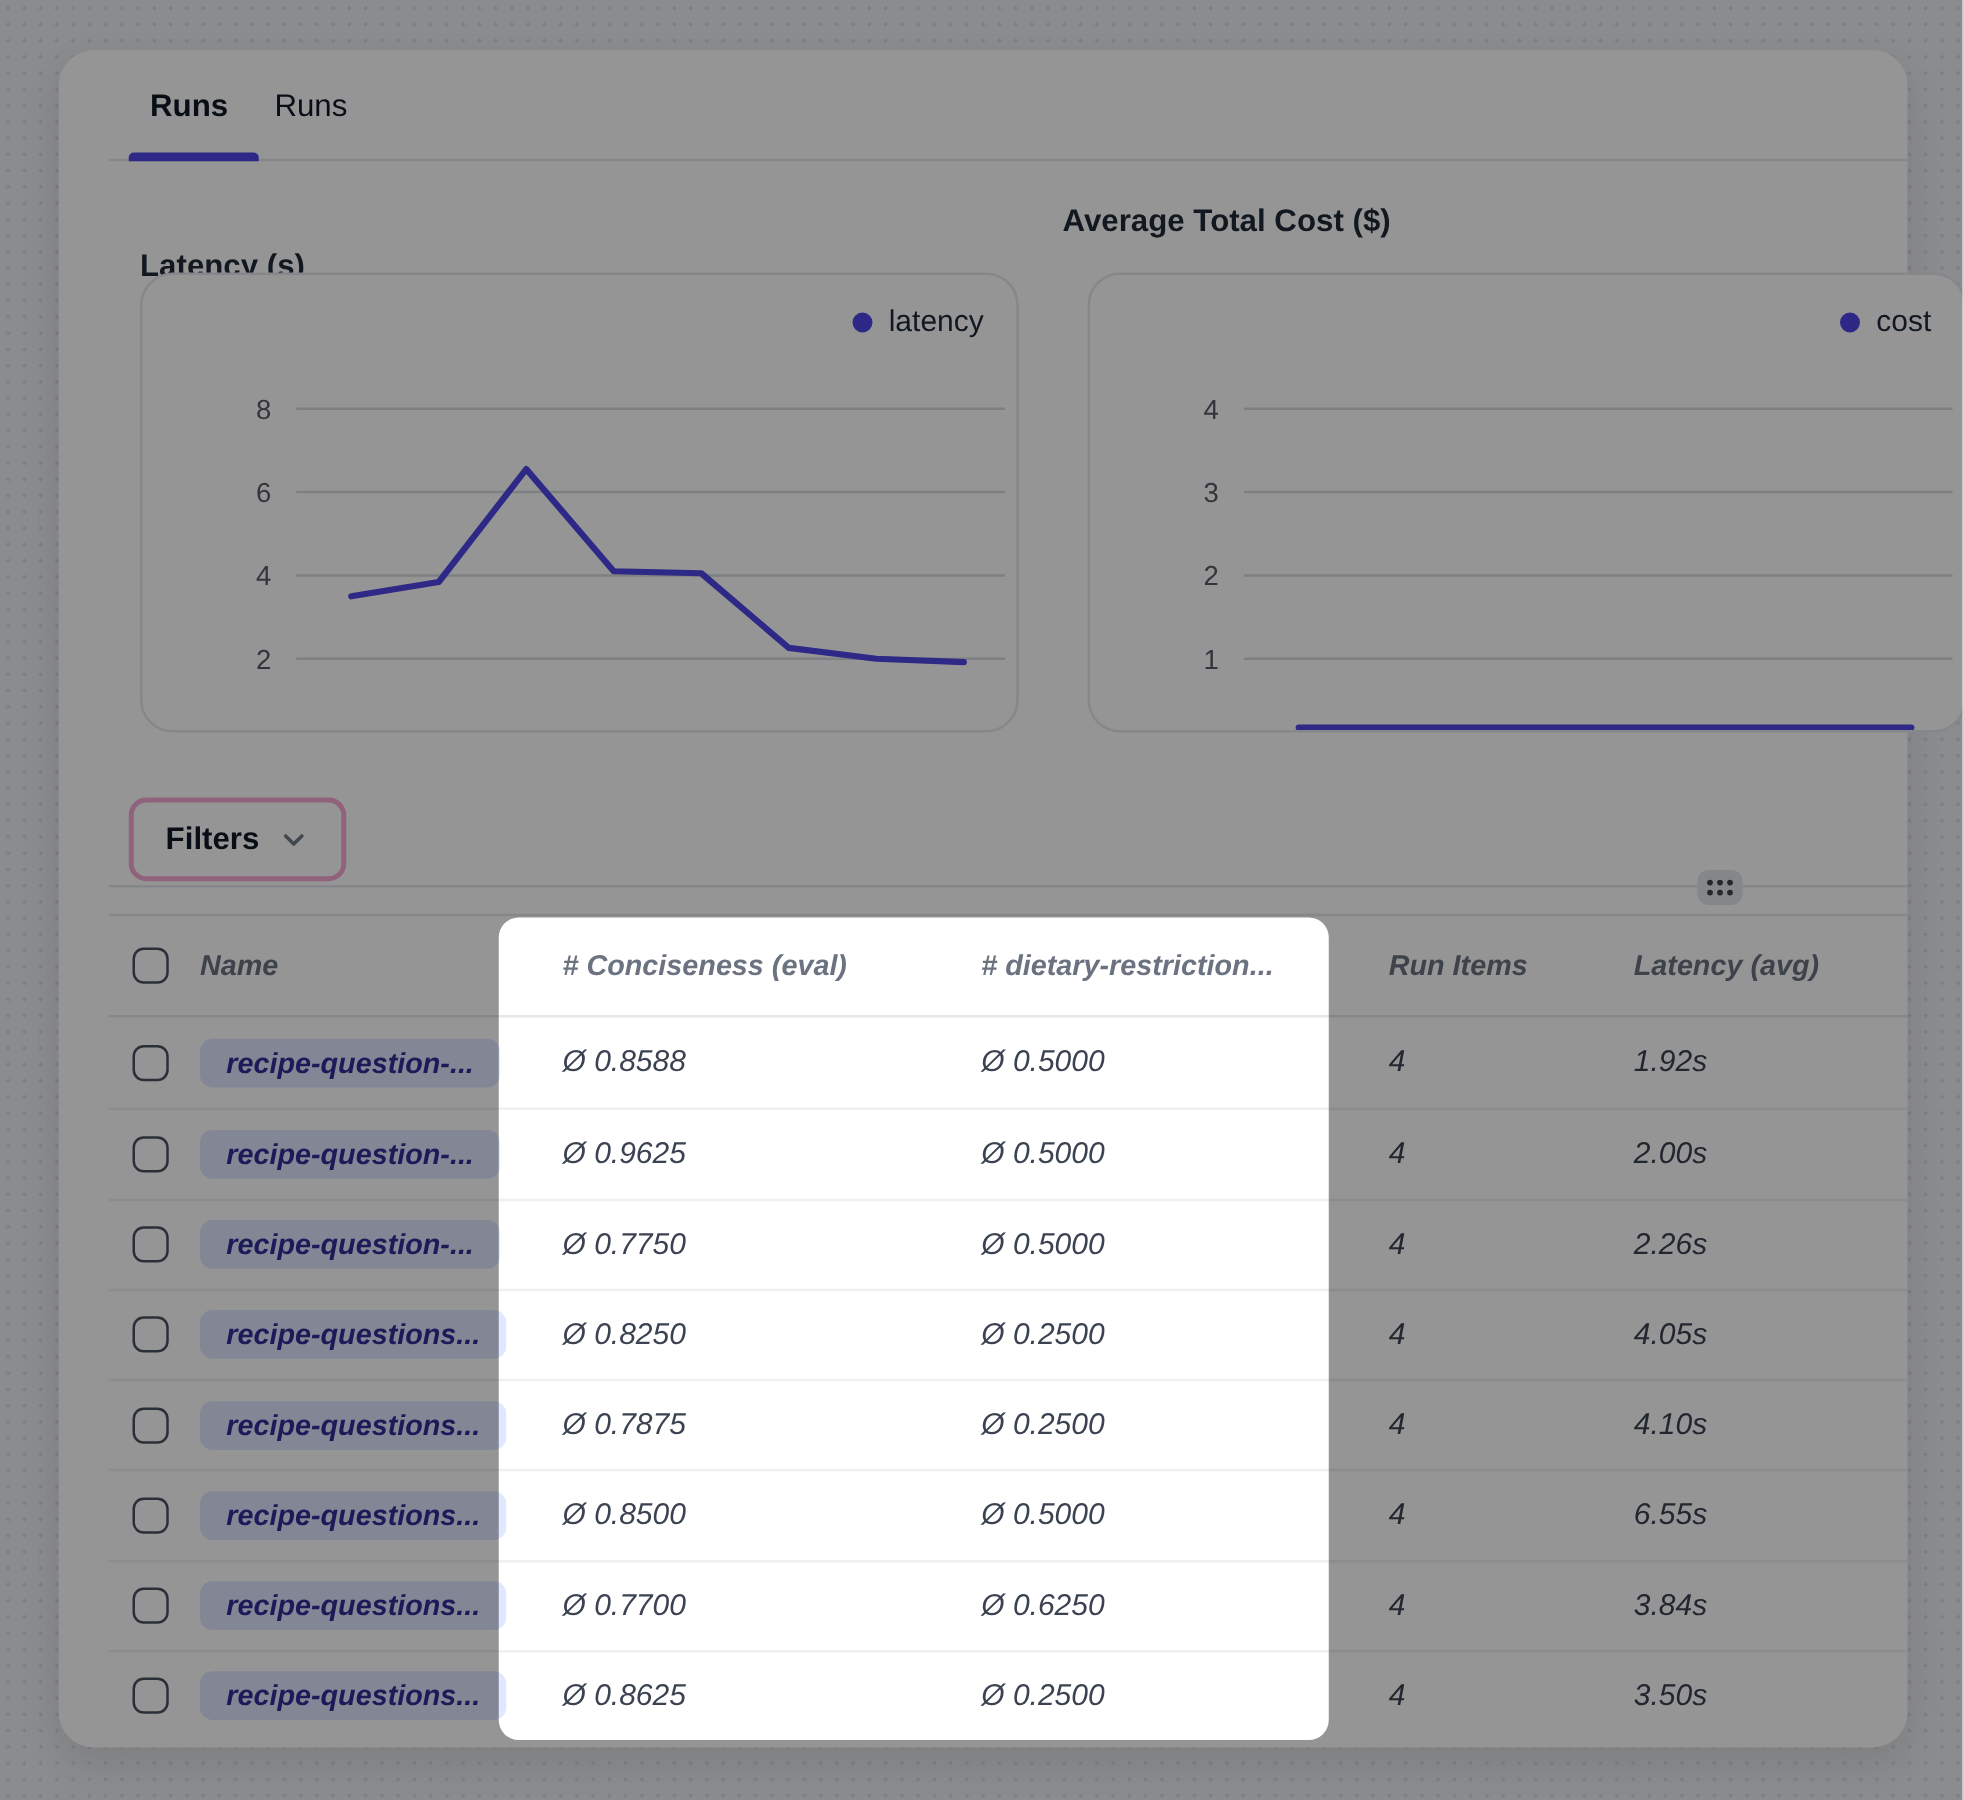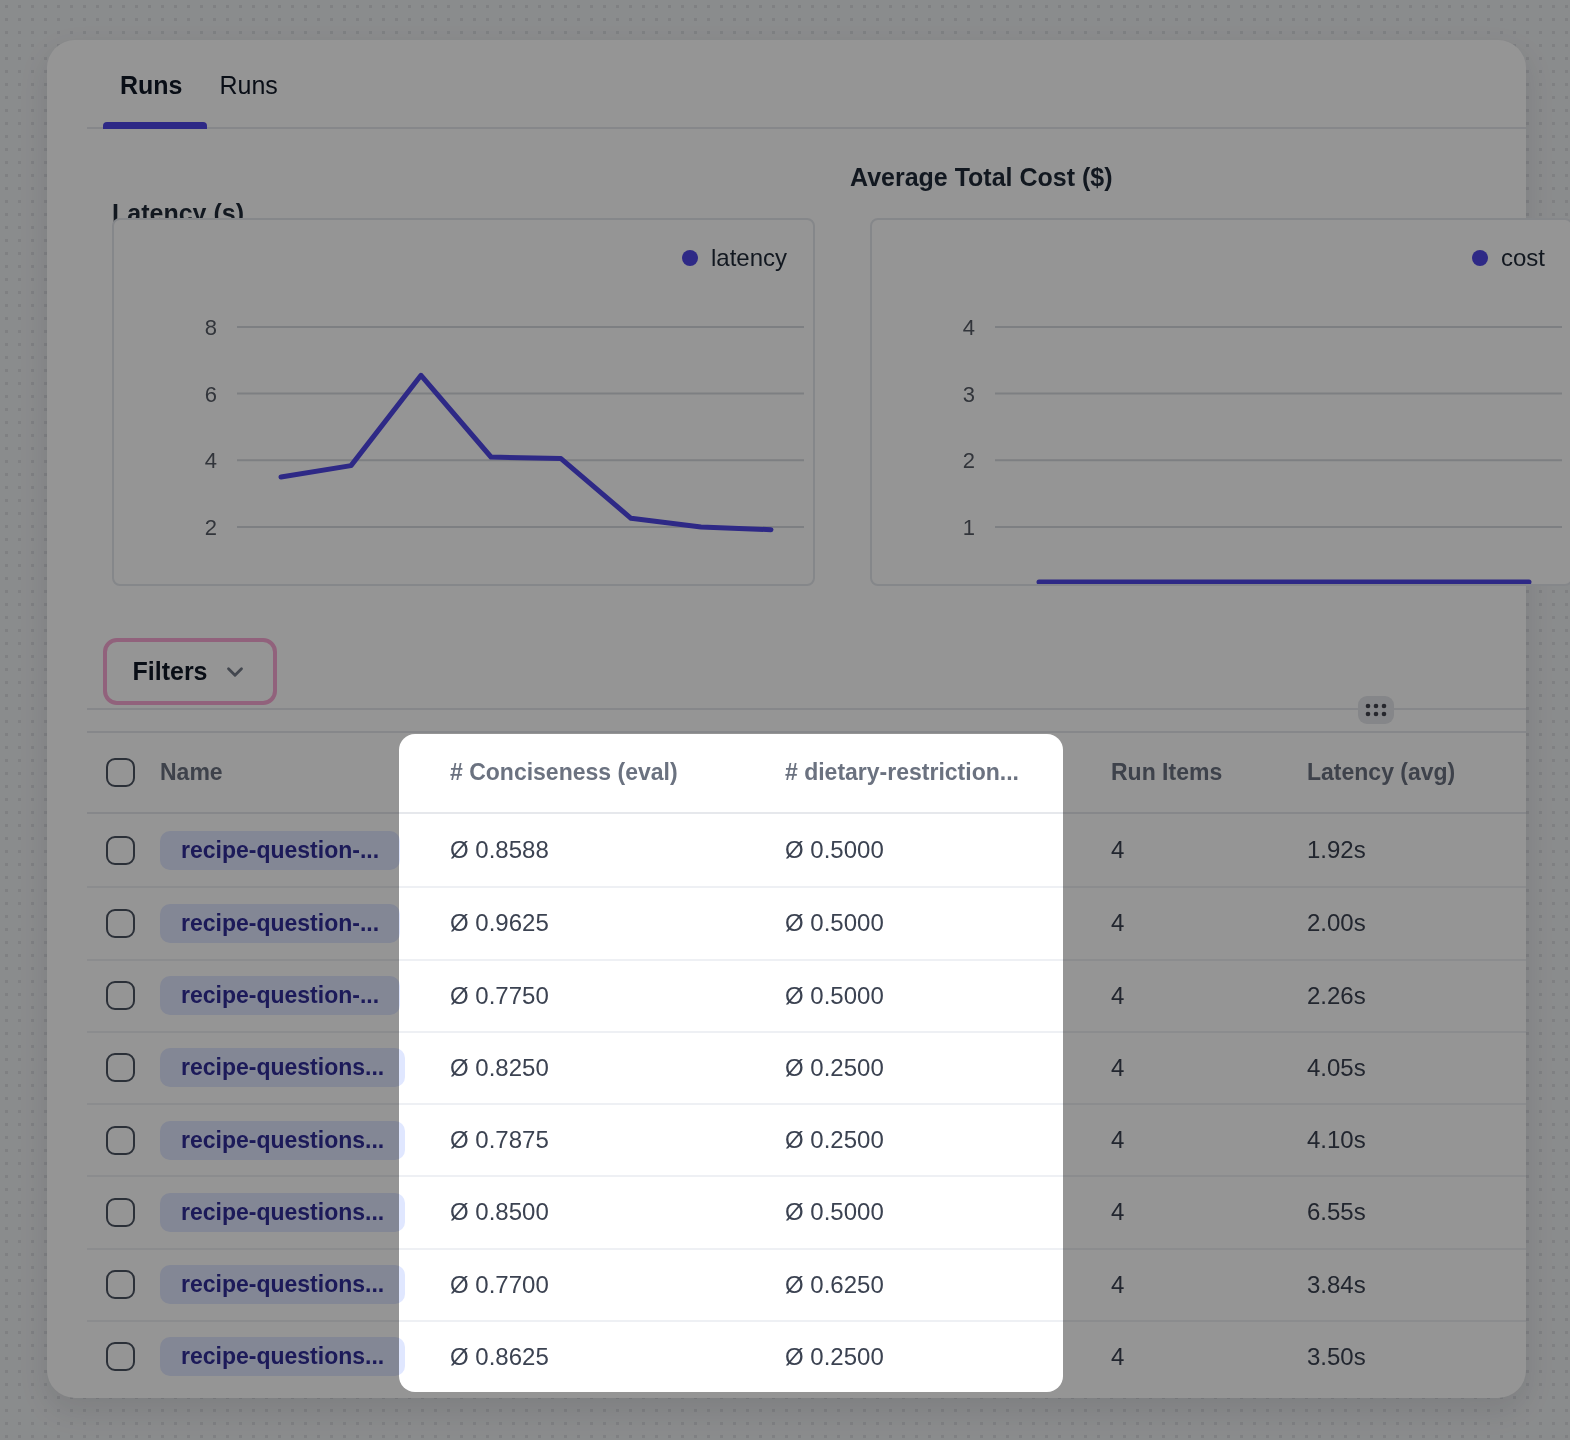--- a/index.html
+++ b/index.html
@@ -35,21 +35,21 @@
 
   
   .charts { position:relative; height:490px; }
   .chart-title {
     position:absolute; top:34px; font-size:25px; font-weight:700; color:#1f2937;
   }
   .chart-title.left  { left:25px;margin-top:36px; }
   .chart-title.right { left:763px; }
   .chart-box {
     position:absolute; top:89px; width:703px; height:368px;
-    border:2px solid #e4e7ec; border-radius:8px; background:#fff; overflow:hidden;
+    border:2px solid #e4e7ec; border-radius:26px; background:#fff; overflow:hidden;
   }
   .chart-box.left  { left:25px; }
   .chart-box.right { left:763px;margin-left:20px; }
   .legend {
     position:absolute; top:24px; right:26px;
     display:flex; align-items:center; gap:13px; z-index:2;
   }
   .legend-dot { width:16px; height:16px; border-radius:50%; background:#4f46e5; }
   .legend-label { font-size:24px; color:#1f2937; }
   .chart-svg { position:absolute; left:0; top:0; }
@@ -69,21 +69,21 @@
     background:transparent; border:4px solid #f9a8d4; border-radius:14px;
     display:flex; align-items:center; justify-content:center; gap:14px;
     font-size:25px; font-weight:600; color:#111827; cursor:pointer;
     font-family:inherit;
   }
 
   
   .table { position:relative; }
   .t-grid {
     display:grid; grid-template-columns:54px 279px 338px 326px 204px 1fr;
-    align-items:center; padding-left:19px;
+    align-items:center; padding-left:19px;font-style:italic;
   }
   .t-head {
     height:83px; border-top:2px solid #e6e8ec; border-bottom:2px solid #e6e8ec;
   }
   .t-head .col-label { font-size:23px; font-weight:600; color:#6b7280;
     white-space:nowrap; overflow:hidden; }
   .t-row { height:72.25px; border-top:2px solid #eef0f4; }
   .t-row:first-of-type { border-top:none; }
   .cell { font-size:24px; color:#3b4251; white-space:nowrap; }
   .pad-conc { padding-left:11px; }

